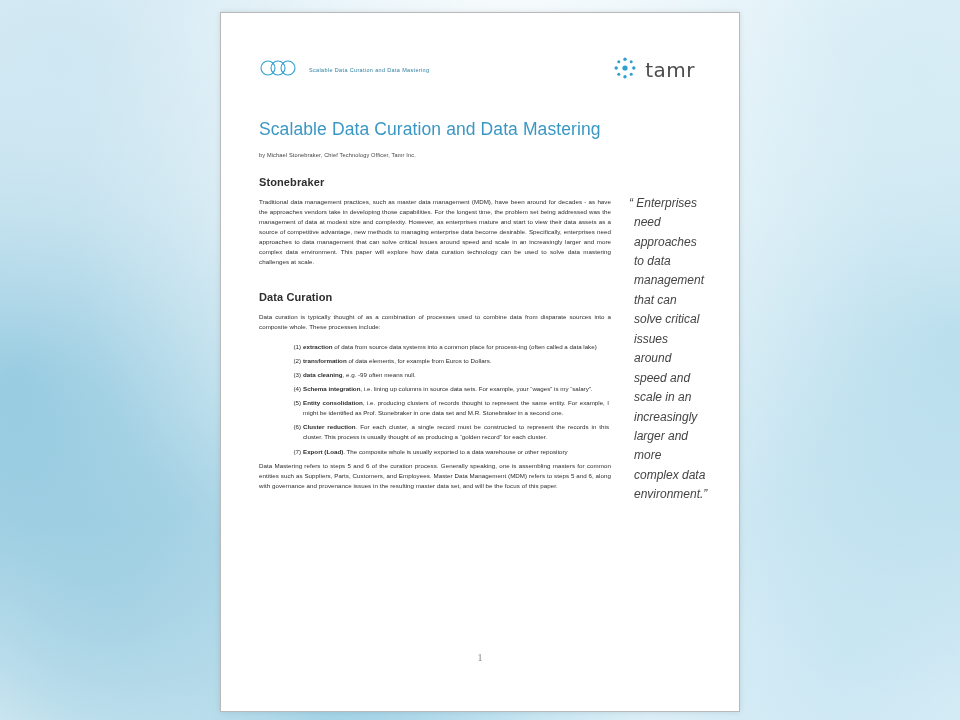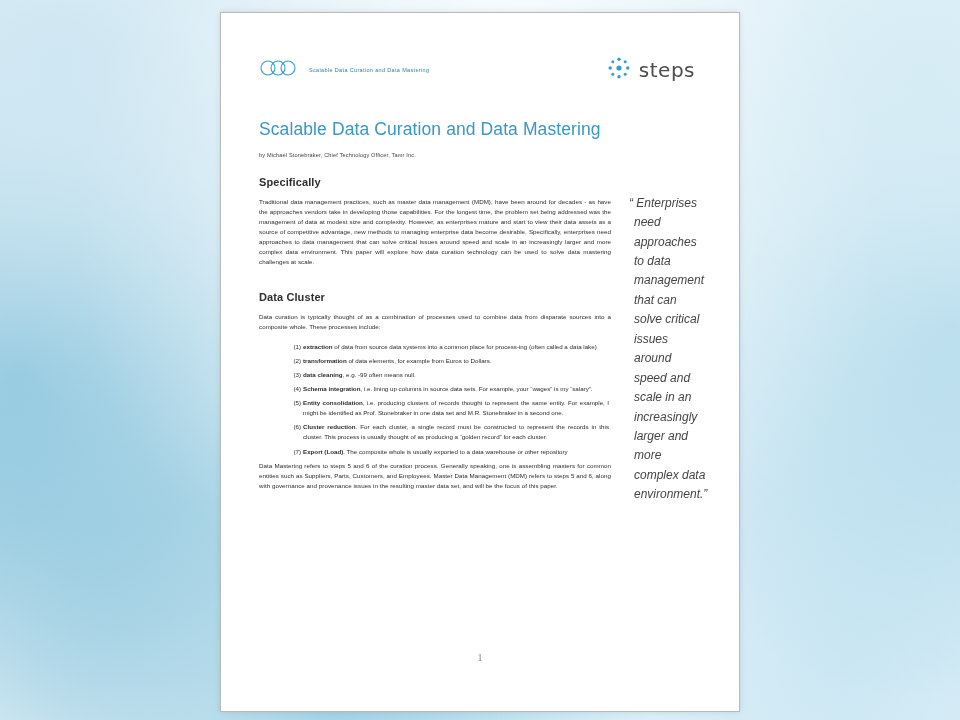--- a/index.html
+++ b/index.html
@@ -241,36 +241,36 @@
               <circle cx="13" cy="21.8" r="1.7"></circle>
               <circle cx="4.2" cy="13" r="1.7"></circle>
               <circle cx="21.8" cy="13" r="1.7"></circle>
               <circle cx="6.8" cy="6.8" r="1.5"></circle>
               <circle cx="19.2" cy="6.8" r="1.5"></circle>
               <circle cx="6.8" cy="19.2" r="1.5"></circle>
               <circle cx="19.2" cy="19.2" r="1.5"></circle>
             </g>
           </svg>
         </span>
-        <span class="tamr-word">steps</span>
+        <span class="tamr-word">tamr</span>
       </div>
 
     </div>
 
     <h1 class="doc-title">Scalable Data Curation and Data Mastering</h1>
     <div class="doc-byline">by Michael Stonebraker, Chief Technology Officer, Tamr Inc.</div>
 
     <div class="columns">
 
       <div class="col-main">
 
-        <h2 class="section">Specifically</h2>
+        <h2 class="section">Stonebraker</h2>
         <p class="body">Traditional data management practices, such as master data management (MDM), have been around for decades - as have the approaches vendors take in developing those capabilities. For the longest time, the problem set being addressed was the management of data at modest size and complexity. However, as enterprises mature and start to view their data assets as a source of competitive advantage, new methods to managing enterprise data become desirable. Specifically, enterprises need approaches to data management that can solve critical issues around speed and scale in an increasingly larger and more complex data environment. This paper will explore how data curation technology can be used to solve data mastering challenges at scale.</p>
 
-        <h2 class="section second">Data Cluster</h2>
+        <h2 class="section second">Data Curation</h2>
         <p class="body">Data curation is typically thought of as a combination of processes used to combine data from disparate sources into a composite whole.  These processes include:</p>
 
         <ol class="curation-list">
           <li>
             <span class="num">(1)</span><b>extraction</b><span> of data from source data systems into a common place for process-ing (often called a data lake)</span>
           </li>
           <li>
             <span class="num">(2)</span><b>transformation</b><span> of data elements, for example from Euros to Dollars.</span>
           </li>
           <li>

